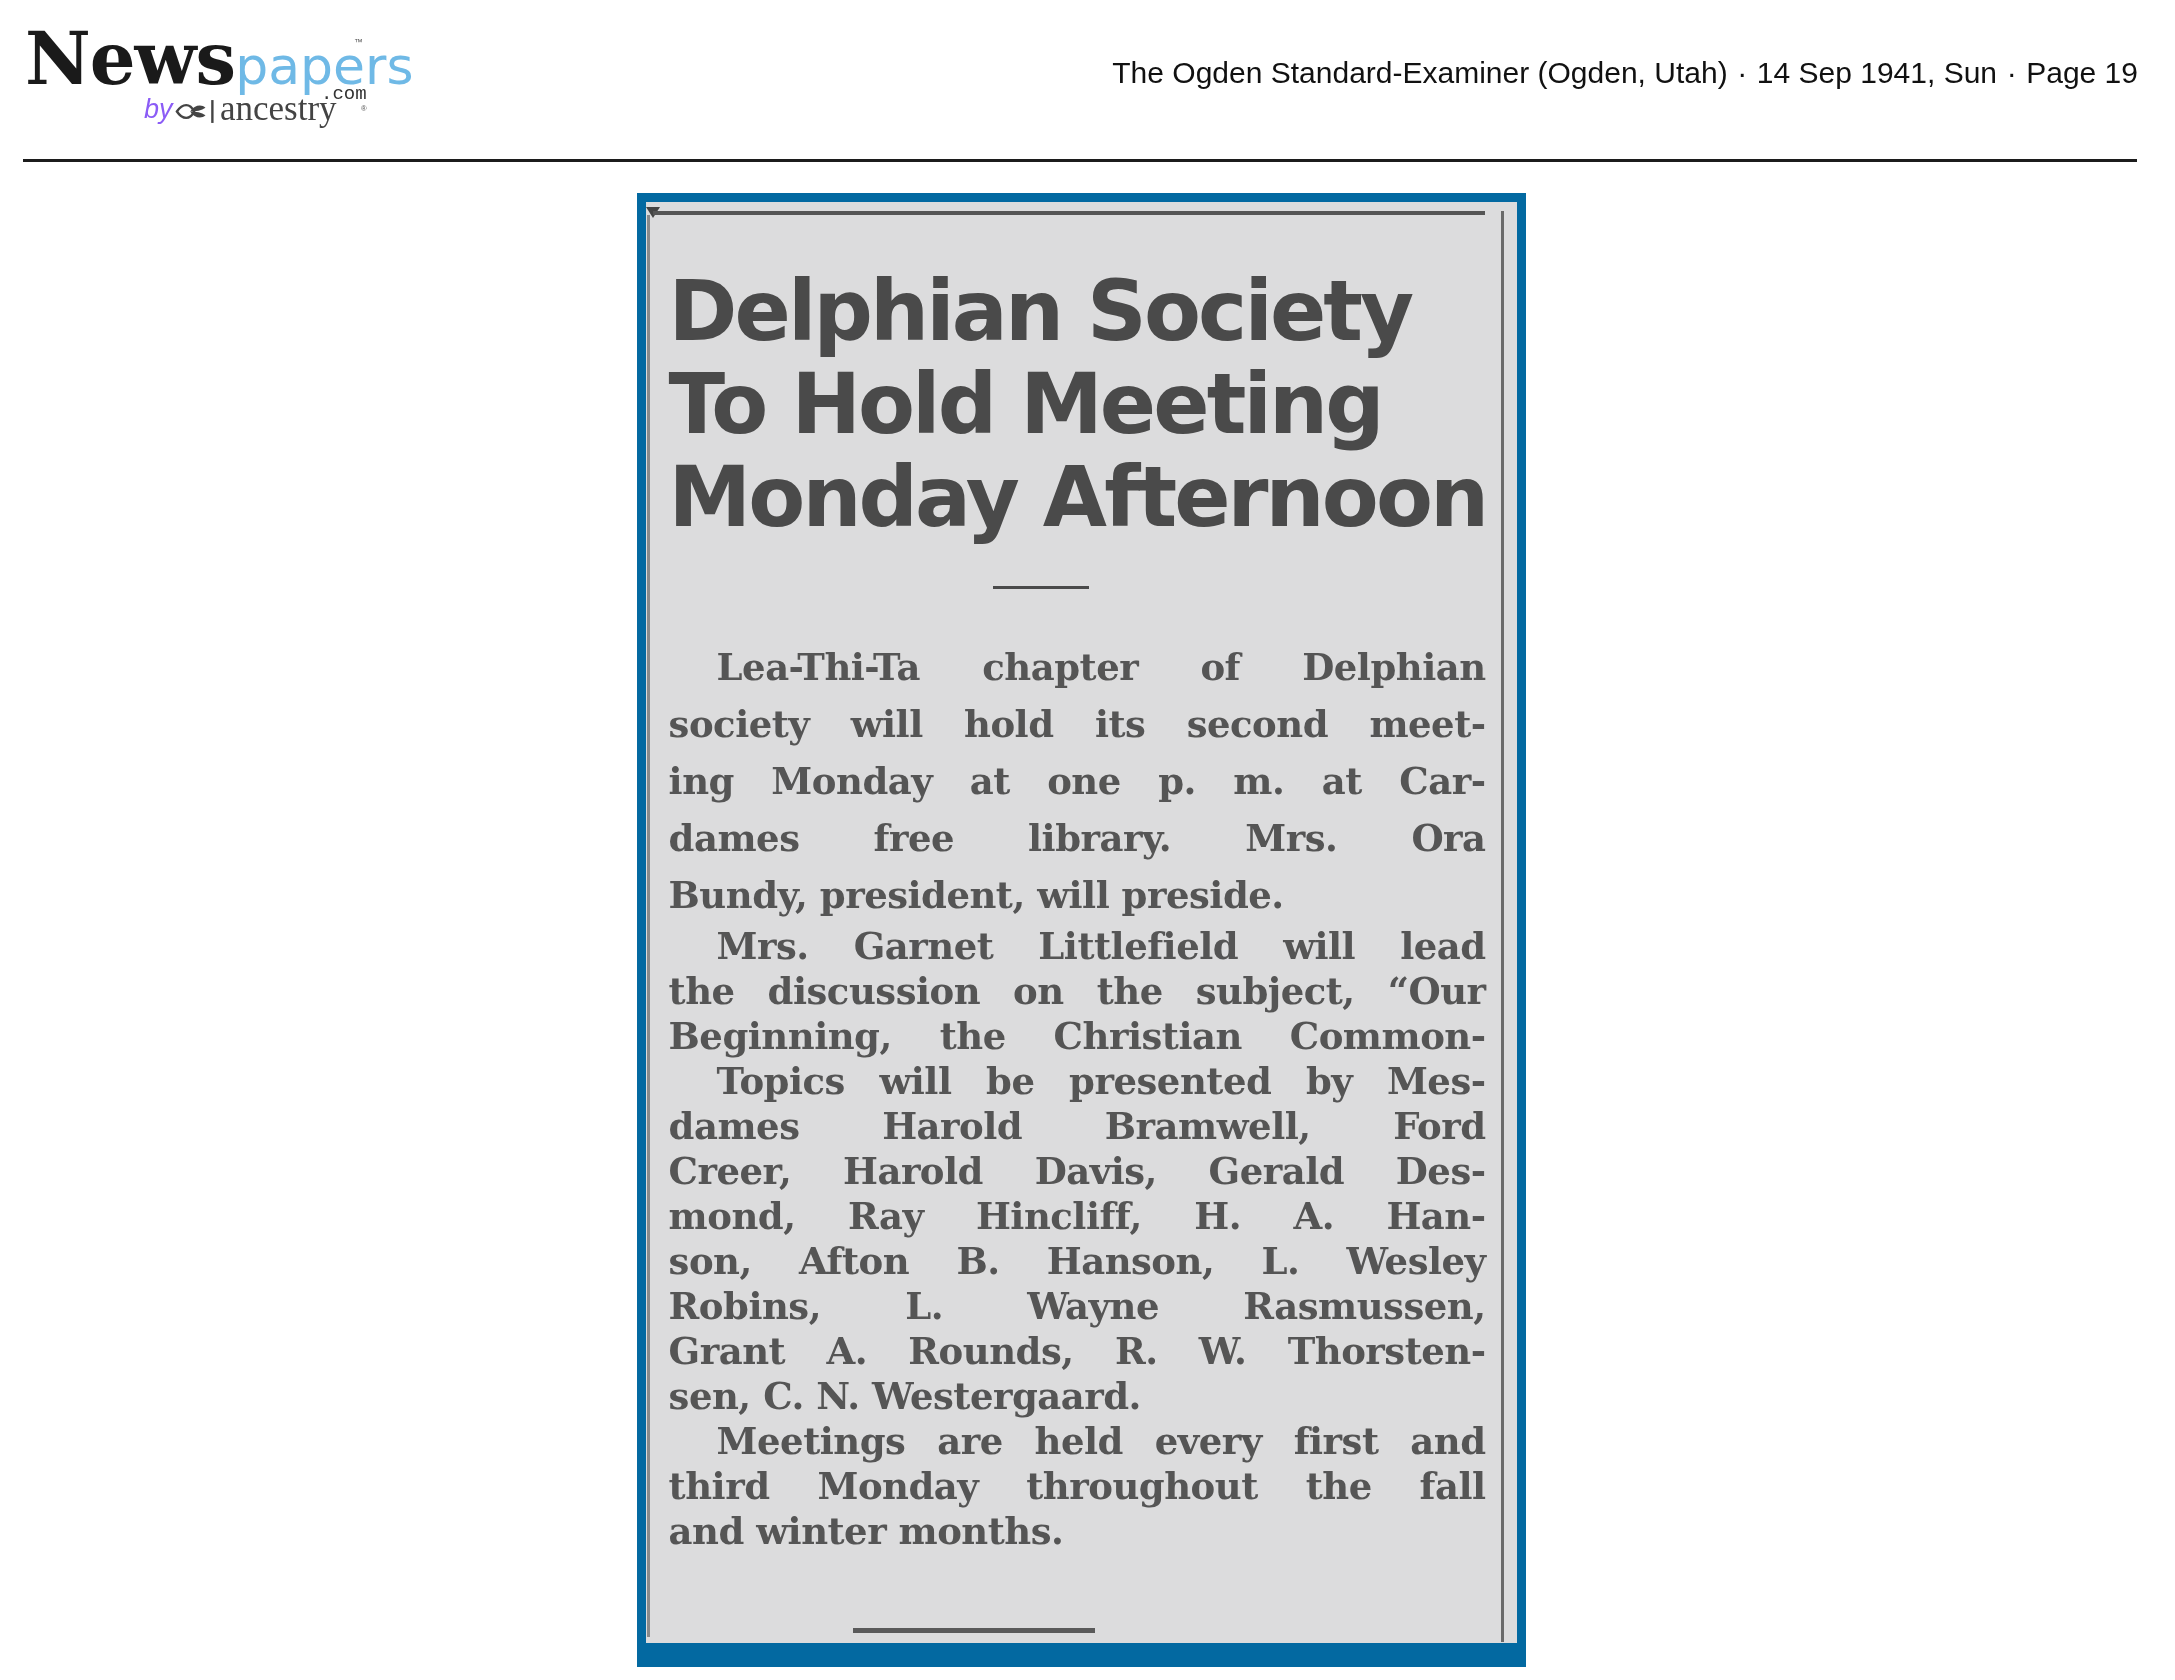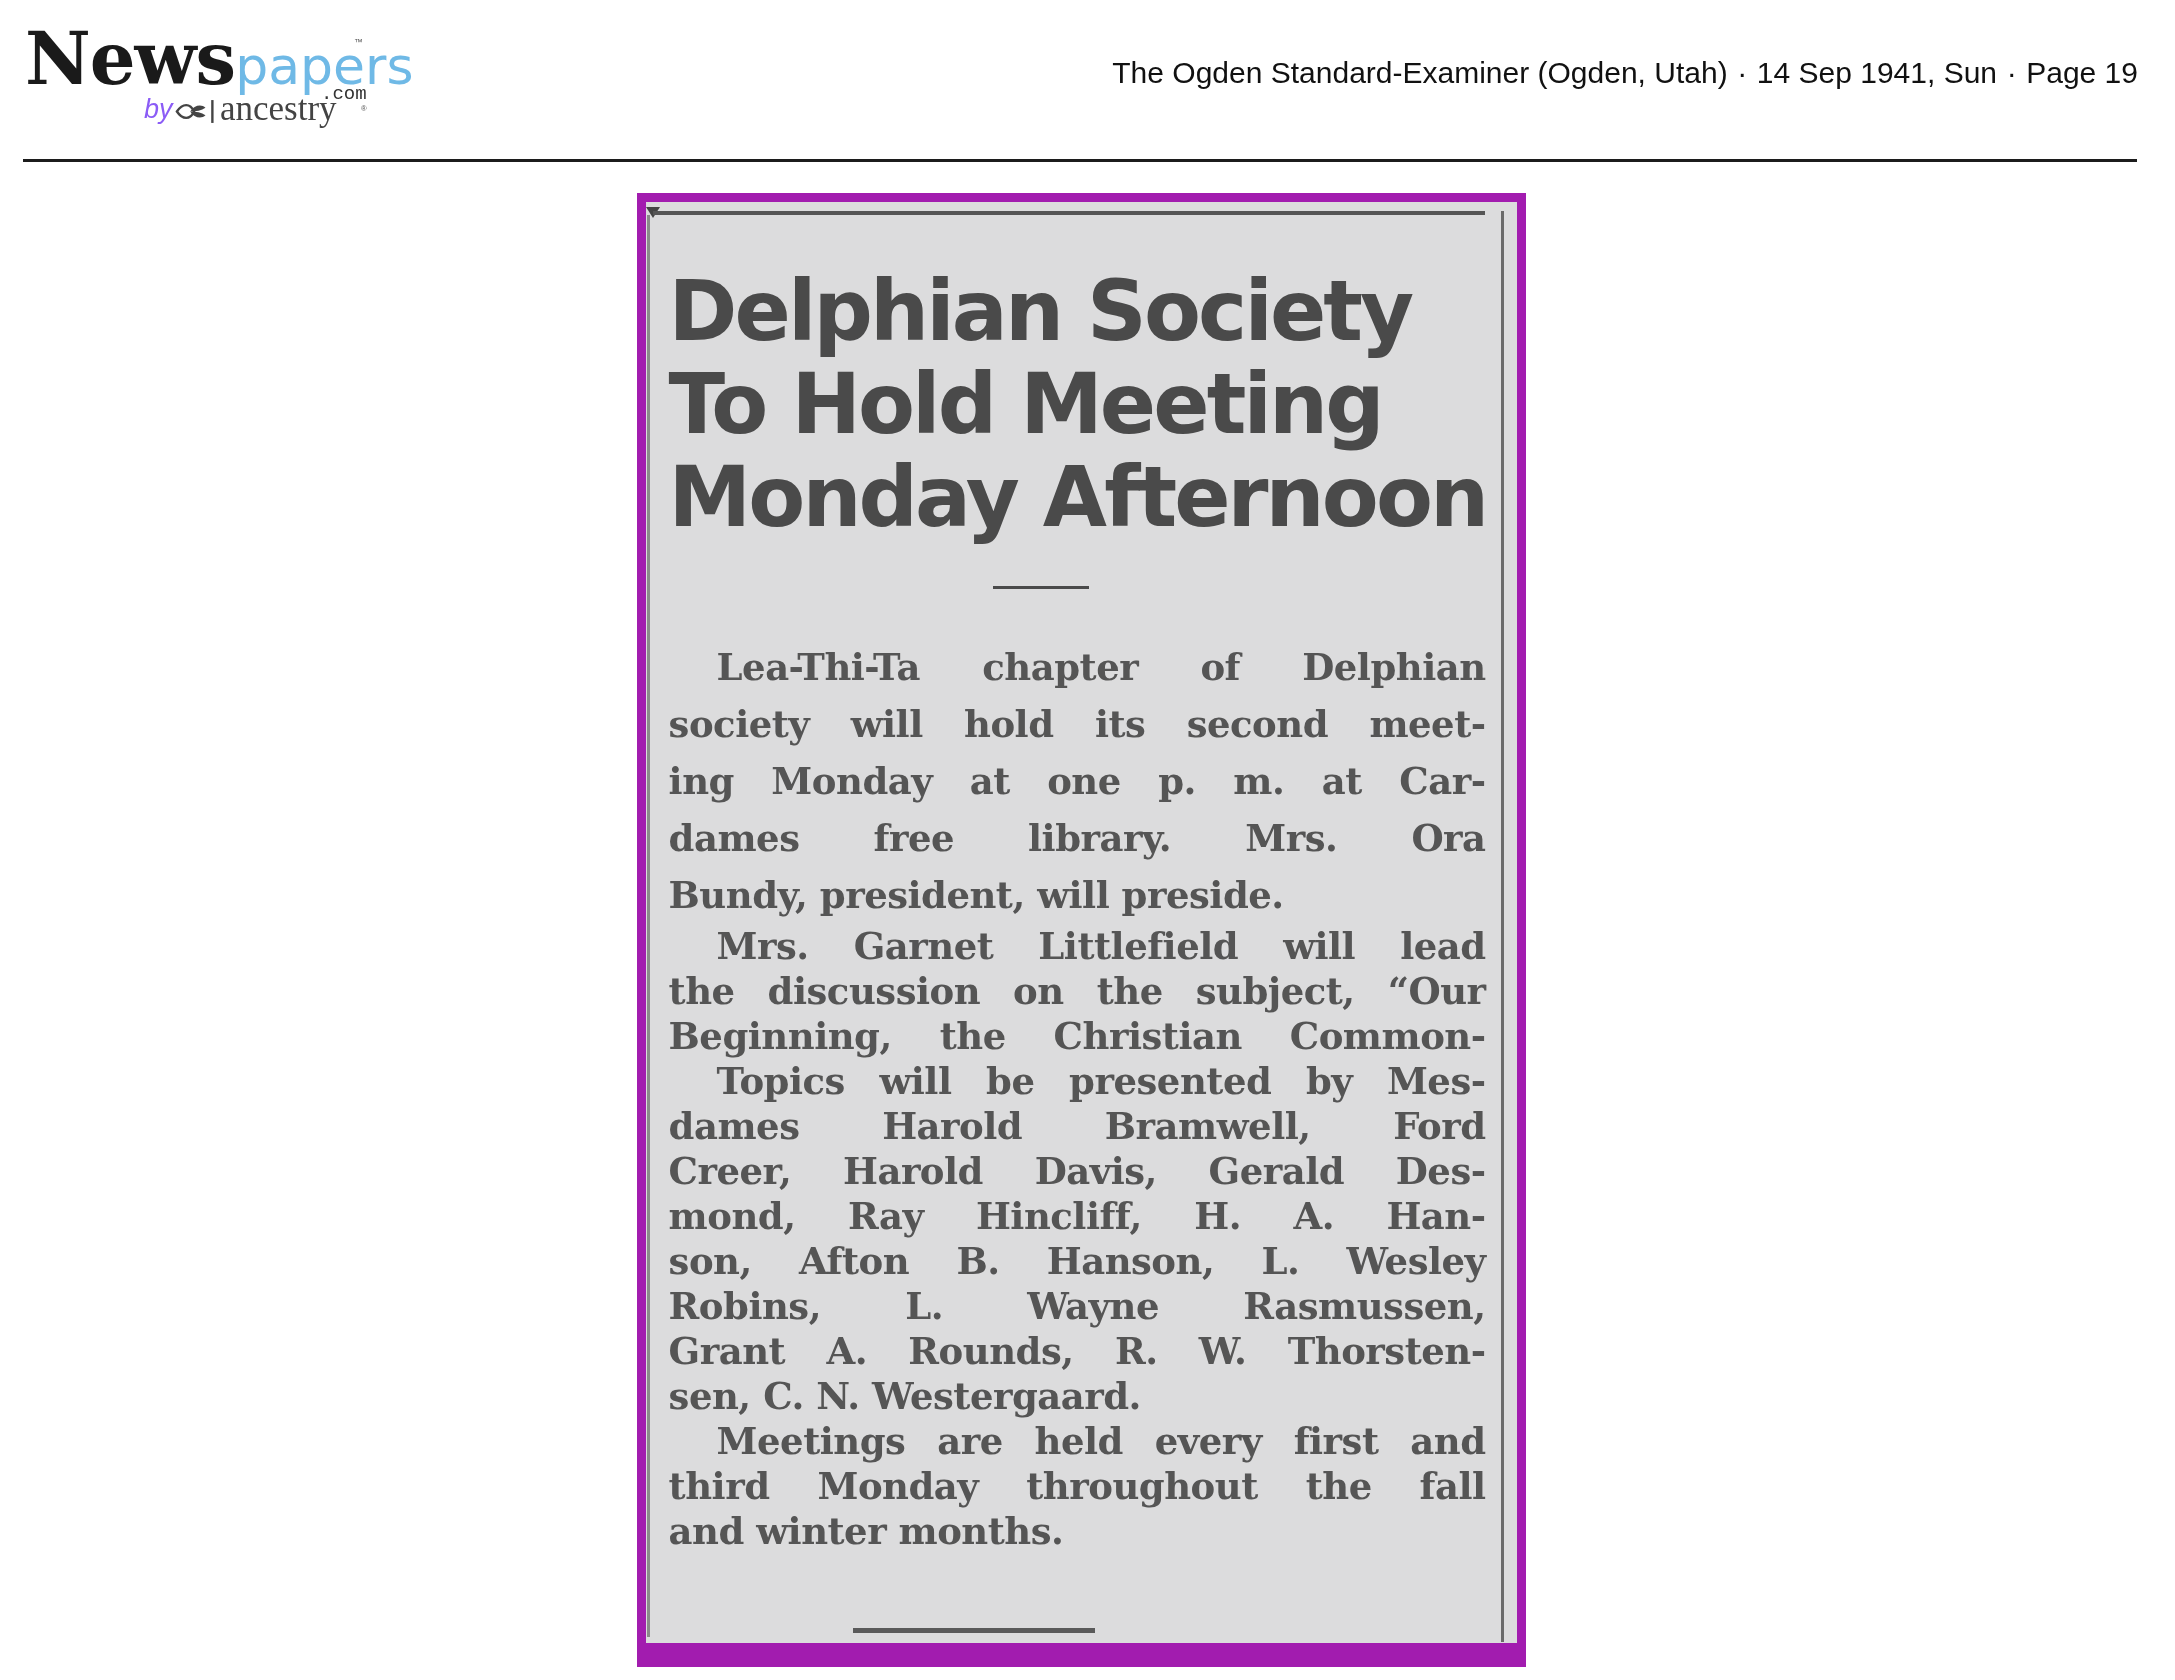--- a/index.html
+++ b/index.html
@@ -65,21 +65,21 @@
       white-space: nowrap;
     }
     .citation .sep { margin: 0 9.6px; }
     .header-rule {
       position: absolute; left: 23px; top: 159px;
       width: 2114px; height: 2.9px; background: #1c1c1c;
     }
     .clip-frame {
       position: absolute; left: 637px; top: 193px;
       width: 889px; height: 1474px;
-      background: #a21caf;
+      background: #0369a1;
     }
     .clip-paper {
       position: absolute; left: 8.6px; top: 8.6px;
       width: 871px; height: 1441px;
       background: #dcdcdd;
       overflow: hidden;
     }
     .col-rule-top {
       position: absolute; left: 7.7px; top: 9.6px; width: 832px; height: 3.8px; background: #555;
     }

